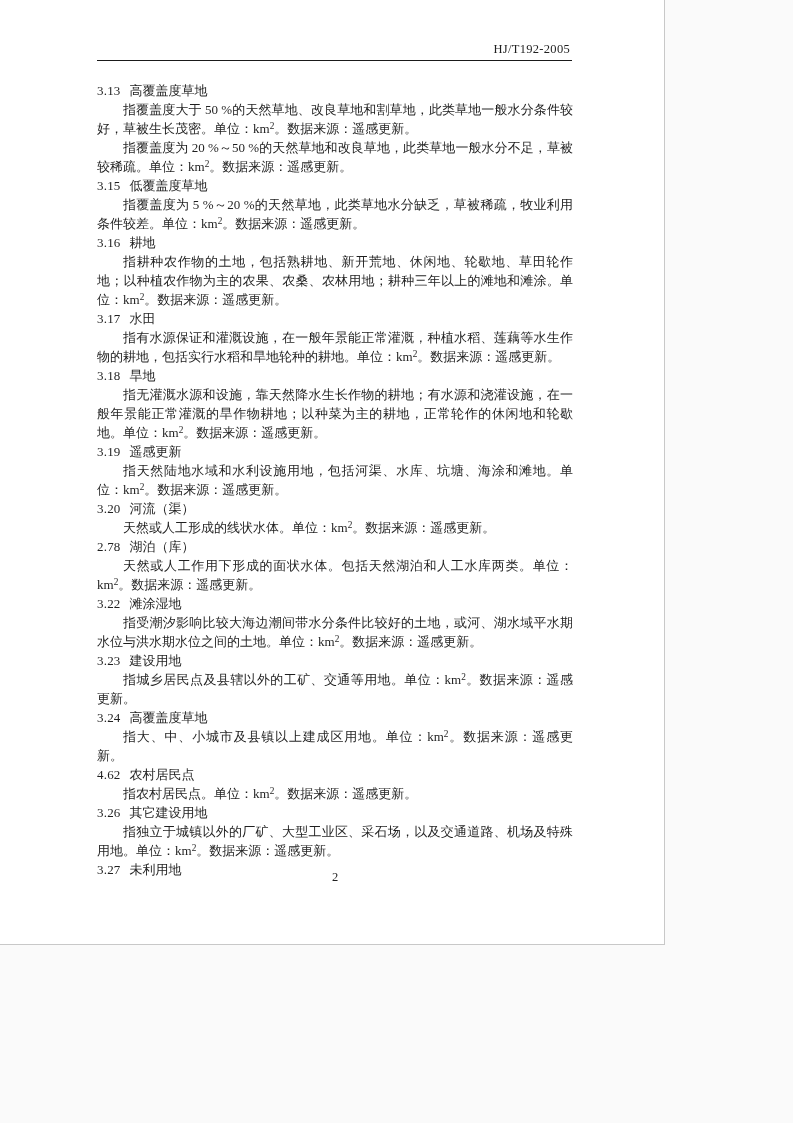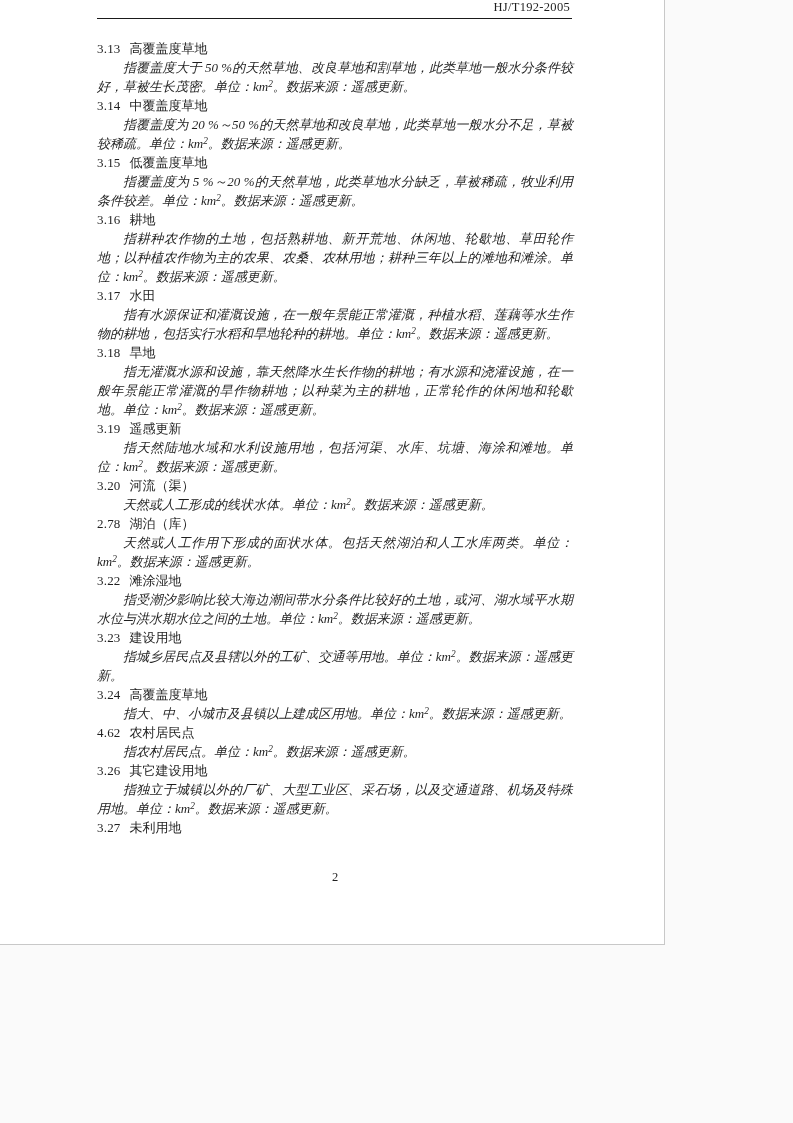--- a/index.html
+++ b/index.html
@@ -13,20 +13,21 @@
   .page {
     position: relative;
     width: 665px; height: 945px;
     background: #ffffff;
     border-right: 1px solid #c8c8c8;
     border-bottom: 1px solid #c8c8c8;
     box-sizing: border-box;
     overflow: hidden;
   }
   .running-header {
+    padding-top: 42px;
   }
   .doc-number {
     text-align: right;
     padding-right: 94px;
     font-size: 12.5px;
     line-height: 15px;
     letter-spacing: 0.3px;
   }
   .header-rule {
     margin: 3px 92px 0 97px;
@@ -43,21 +44,20 @@
   .sec-heading {
     font-weight: 400;
     margin: 0;
     font-size: 13px;
     line-height: 19px;
   }
   .sec-number { margin-right: 9px; letter-spacing: 0.2px; }
   .sec-body {
     margin: 0;
     text-indent: 2em;
-    font-style: italic;
   }
   .sec-body sup {
     font-size: 0.72em;
     line-height: 0;
     vertical-align: 0.45em;
   }
   .page-footer {
     position: absolute;
     left: 97px;
     top: 870px;
@@ -79,23 +79,20 @@
   <div class="content">
     <div>
   <section class="doc-section">
     <div class="sec-heading">
       <span class="sec-number">3.13</span><span class="sec-title">高覆盖度草地</span>
     </div>
     <p class="sec-body">指覆盖度大于 50 %的天然草地、改良草地和割草地，此类草地一般水分条件较好，草被生长茂密。单位：km<sup>2</sup>。数据来源：遥感更新。</p>
   </section>
 
   <section class="doc-section">
-    <div class="sec-heading">
-      <span class="sec-number">3.14</span><span class="sec-title">中覆盖度草地</span>
-    </div>
     <p class="sec-body">指覆盖度为 20 %～50 %的天然草地和改良草地，此类草地一般水分不足，草被较稀疏。单位：km<sup>2</sup>。数据来源：遥感更新。</p>
   </section>
 
   <section class="doc-section">
     <div class="sec-heading">
       <span class="sec-number">3.15</span><span class="sec-title">低覆盖度草地</span>
     </div>
     <p class="sec-body">指覆盖度为 5 %～20 %的天然草地，此类草地水分缺乏，草被稀疏，牧业利用条件较差。单位：km<sup>2</sup>。数据来源：遥感更新。</p>
   </section>
 

